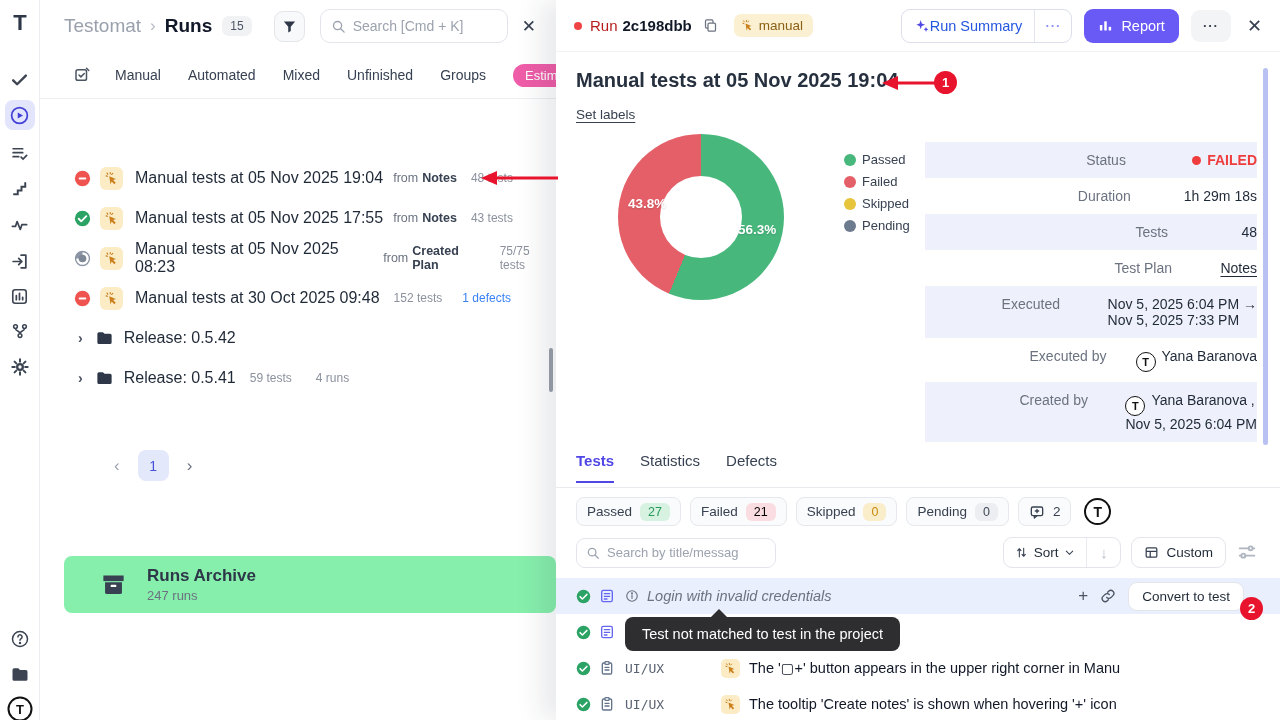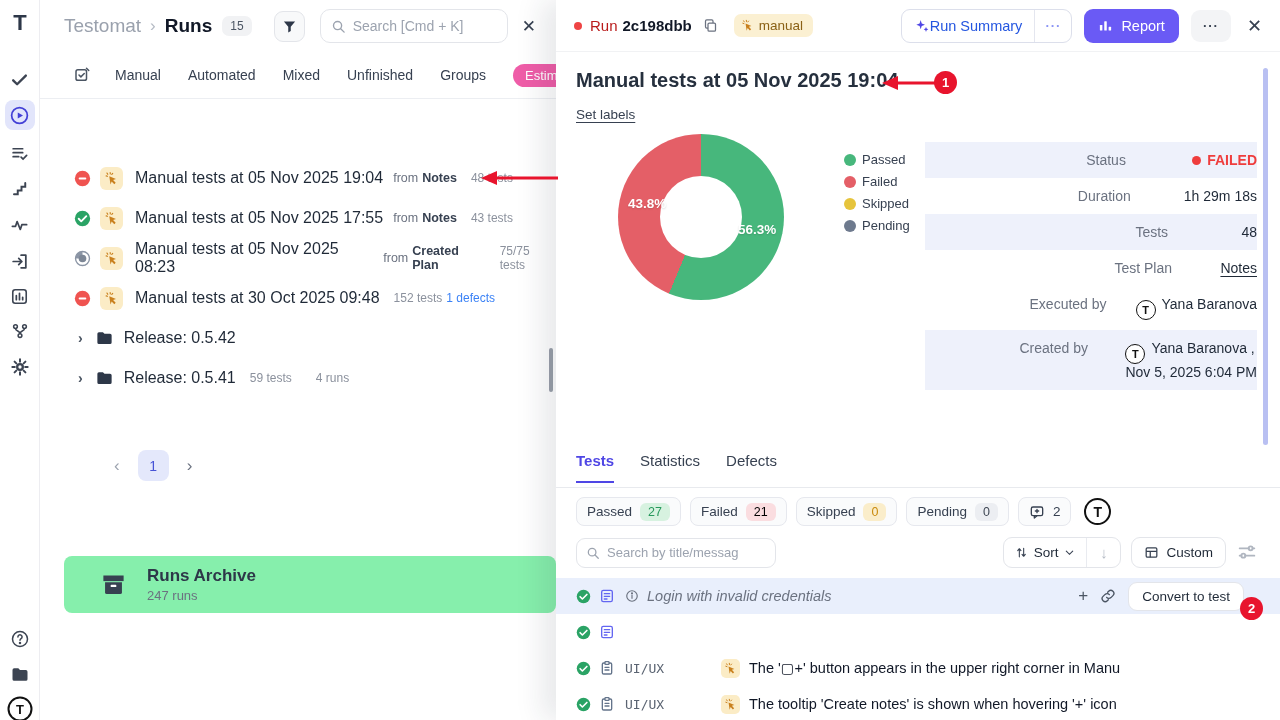--- a/index.html
+++ b/index.html
@@ -30,21 +30,21 @@
   .lp-tab { font-size:14px; color:#374151; margin-right:27px; white-space:nowrap; }
   .est-badge { background:#ef5da8; color:#fff; font-size:13px; border-radius:12px; padding:4px 12px; white-space:nowrap; }
   .runs { position:absolute; left:0; top:158px; width:100%; }
   .run-row { height:40px; display:flex; align-items:center; padding-left:34px; position:relative; }
   .st-ic { width:17px; height:17px; margin-right:9px; flex:none; }
   .man-ic { width:23px; height:23px; background:#fbecc6; border-radius:6px; margin-right:12px; flex:none; display:flex; align-items:center; justify-content:center; }
   .run-title { font-size:16px; color:#1f2937; }
   .run-from { font-size:12.5px; color:#6b7280; margin-left:10px; }
   .run-src { font-size:12.5px; font-weight:bold; color:#374151; margin-left:4px; }
   .run-meta { font-size:12px; color:#8b919d; margin-left:14px; }
-  .run-def { font-size:12px; color:#3b82f6; margin-left:4px; }
+  .run-def { font-size:12px; color:#3b82f6; margin-left:20px; }
   .rel-row { height:40px; display:flex; align-items:center; padding-left:38px; }
   .rel-chev { font-size:14px; color:#4b5563; font-weight:bold; margin-right:12px; }
   .rel-title { font-size:16px; color:#1f2937; margin-left:10px; }
   .pager { position:absolute; left:74px; top:450px; display:flex; align-items:center; gap:18px; }
   .pg-arrow { font-size:17px; color:#9ca3af; }
   .pg-num { width:31px; height:31px; background:#e4e8fb; color:#4653d6; border-radius:8px; display:flex; align-items:center; justify-content:center; font-size:14px; }
   .archive { position:absolute; left:24px; top:556px; width:492px; height:57px; background:#86efac; border-radius:8px; display:flex; align-items:center; padding-left:36px; }
   .arch-title { font-size:17px; font-weight:bold; color:#2d3748; }
   .arch-sub { font-size:13px; color:#6b7280; margin-top:2px; }
   .lp-scroll { position:absolute; left:509px; top:348px; width:4px; height:44px; background:#9aa0aa; border-radius:2px; }
@@ -484,20 +484,24 @@
         <span class="i-val">1h 29m 18s</span>
       </div>
       <div class="info-row lav">
         <span class="i-label">Tests</span>
         <span class="i-val">48</span>
       </div>
       <div class="info-row">
         <span class="i-label">Test Plan</span>
         <span class="i-val link-u">Notes</span>
       </div>
+      <div class="info-row lav">
+        <span class="i-label">Executed</span>
+        <span class="i-val"><span>Nov 5, 2025 6:04 PM →</span><br><span>Nov 5, 2025 7:33 PM</span></span>
+      </div>
       <div class="info-row">
         <span class="i-label">Executed by</span>
         <span class="i-val"><span class="mini-ava">T</span><span>Yana Baranova</span></span>
       </div>
       <div class="info-row lav">
         <span class="i-label">Created by</span>
         <span class="i-val"><span class="mini-ava">T</span><span>Yana Baranova ,</span><br><span>Nov 5, 2025 6:04 PM</span></span>
       </div>
     </div>
 
@@ -679,17 +683,18 @@
               <g stroke="#c9801d" stroke-width="1.5" stroke-linecap="round">
                 <path d="M4 2.8l1 1.6M2.8 6.5l1.8.6M8.2 2l.2 1.9M11.6 3.2l-1.2 1.4"></path>
               </g>
               <path d="M7 7l9 3.6-3.9 1.5 3.5 3.5-1.9 1.9-3.5-3.5L8.7 18z" fill="#c9801d"></path>
             </svg>
           </span>
         <span class="t-title">The tooltip 'Create notes' is shown when hovering '+' icon</span>
       </div>
     </div>
 
+    <div class="tooltip">Test not matched to test in the project</div>
     <div class="ann-badge" style="right:17px; top:597px;">2</div>
     <div class="dt-scroll"></div>
   </section>
 
 </div>
 
 </body></html>

